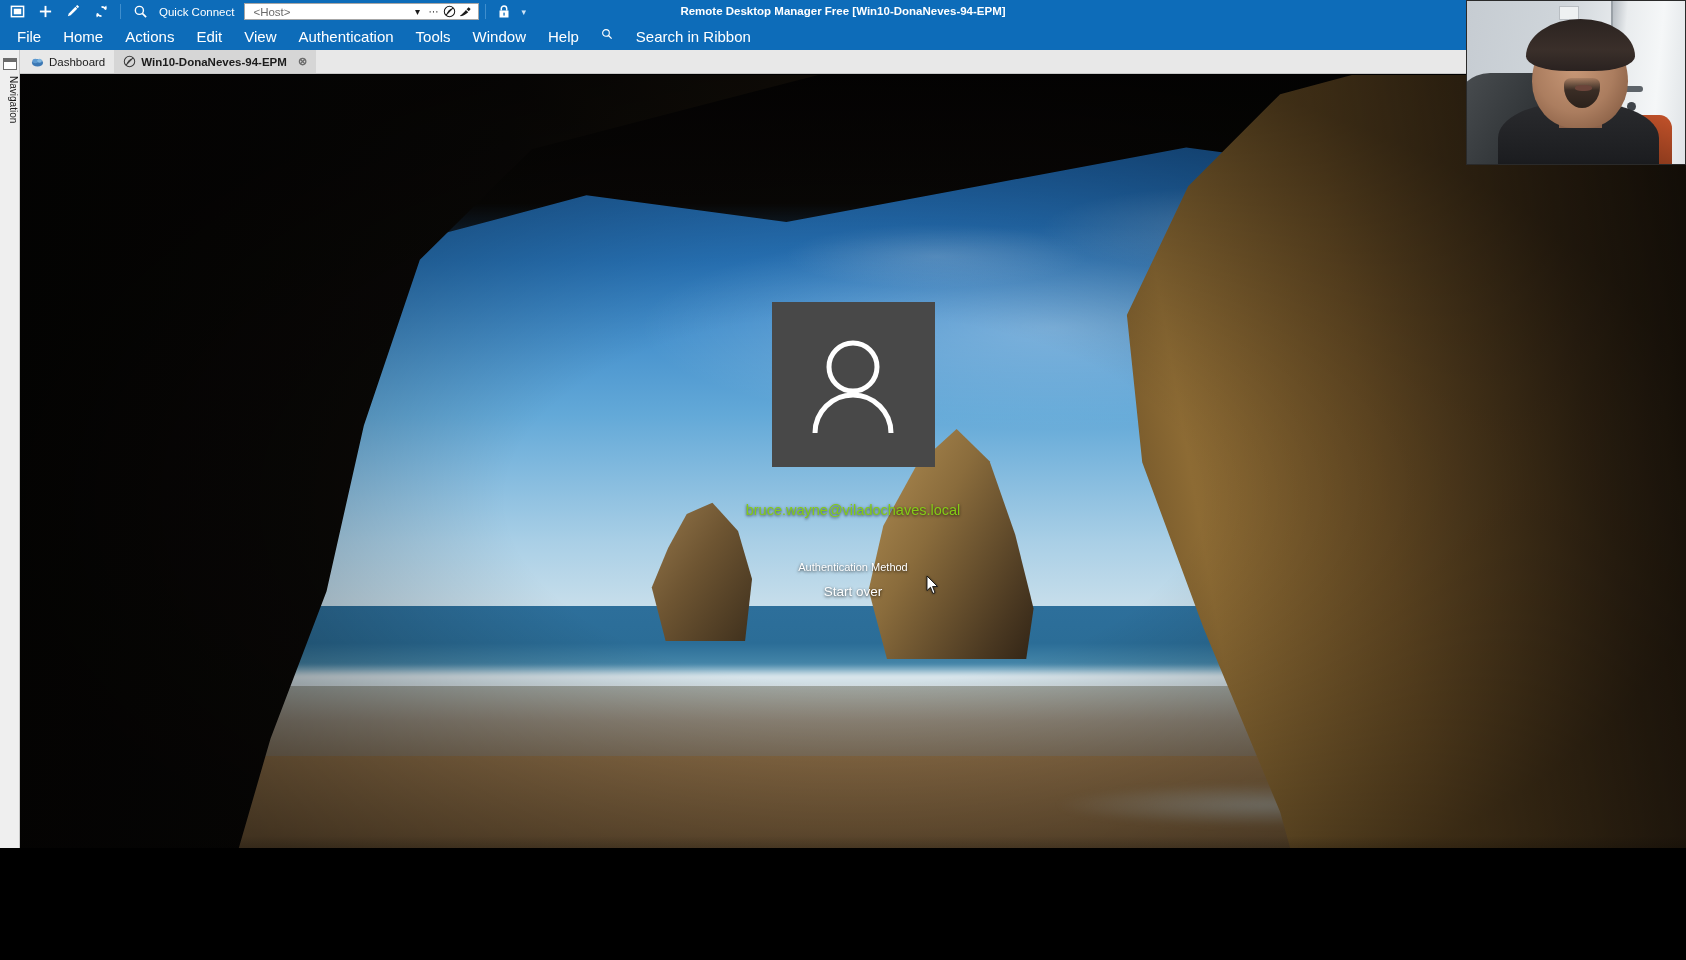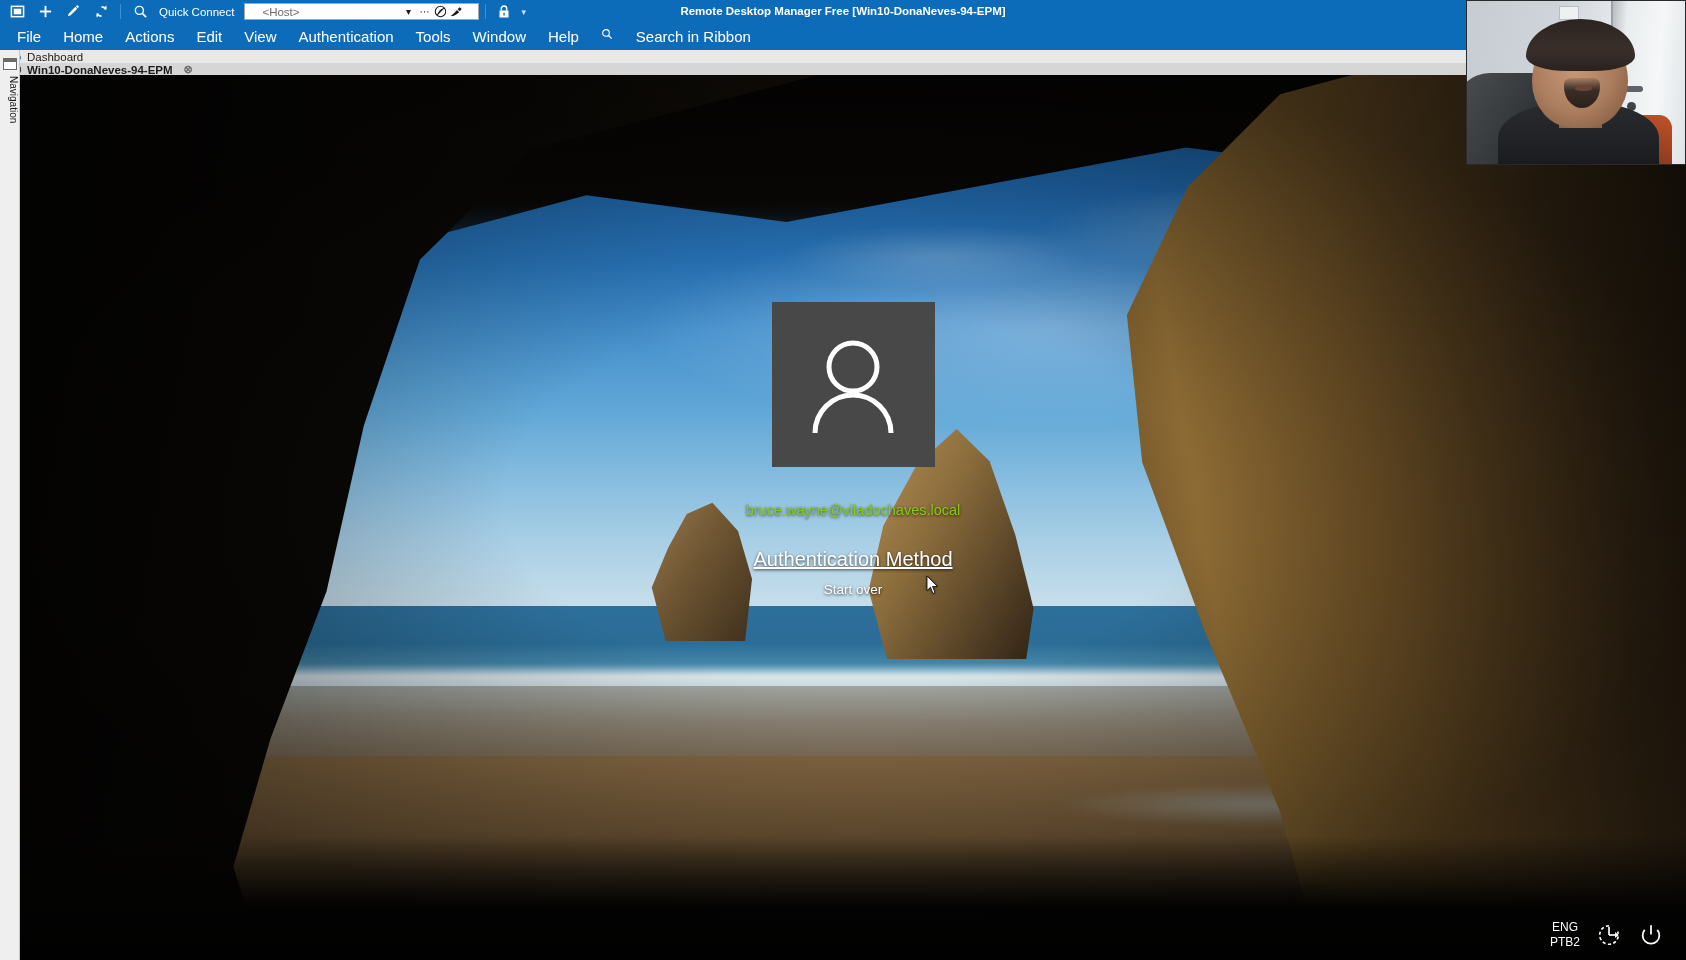--- a/index.html
+++ b/index.html
@@ -1,38 +1,38 @@
 <!DOCTYPE html>
 <html><head>
 <meta charset="utf-8">
 <style>
   * { box-sizing: border-box; margin: 0; padding: 0; }
   html, body {
     width: 1686px; height: 960px; overflow: hidden;
     font-family: "Liberation Sans", sans-serif;
     background: #000;
   }
-  #app { position: relative; width: 1686px; height: 960px; overflow: hidden; }
+  #app { position: relative; width: 1686px; height: 848px; overflow: hidden; }
 
   
   .titlebar {
     position: absolute; top: 0; left: 0; width: 1686px; height: 23px;
     background: #0d6cb9; display: flex; align-items: center;
   }
   .qa-toolbar { display: flex; align-items: center; height: 23px; padding-left: 4px; gap: 2px; }
   .qa-btn {
     width: 26px; height: 21px; display: flex; align-items: center; justify-content: center;
     color: #fff;
   }
   .qa-btn svg { display: block; }
   .qa-sep { width: 1px; height: 15px; background: #3f8ecd; margin: 0 4px; }
   .qc-label { color: #fff; font-size: 11.5px; margin: 0 8px 0 4px; white-space: nowrap; }
   .qc-box {
     width: 235px; height: 17px; background: #fff; border: 1px solid #a6a6a6;
-    display: flex; align-items: center; padding: 0 14px; position: relative;
+    display: flex; align-items: center; padding: 0 5px; position: relative;
   }
   .qc-input { flex: 1; font-size: 11.5px; color: #6b6b6b; padding-left: 3px; }
   .qc-icon { width: 16px; height: 15px; display: flex; align-items: center; justify-content: center; color: #1b1b1b; font-size: 10px; }
   .qc-iconsvg svg { display: block; }
   .lock-btn { width: 24px; height: 21px; display: flex; align-items: center; justify-content: center; }
   .tb-caret { color: #cfe3f5; font-size: 9px; padding: 0 6px 0 3px; }
   .win-title {
     position: absolute; left: 0; right: 0; text-align: center;
     color: #fff; font-size: 11.5px; font-weight: bold; line-height: 23px;
     pointer-events: none;
@@ -46,21 +46,21 @@
   .menu-item {
     color: #fff; font-size: 15px; padding: 4px 11px; white-space: nowrap;
   }
   .menu-item.search { display: flex; gap: 23px; }
   .menu-item.search svg { display: block; }
 
   
   .tabstrip {
     position: absolute; top: 50px; left: 0; width: 1686px; height: 24px;
     background: #e8e8e8; border-bottom: 1px solid #c8c8c8;
-    display: flex; align-items: stretch; flex-direction: column;
+    display: flex; align-items: stretch;
   }
   .tabstrip-pad { width: 22px; }
   .tab {
     display: flex; align-items: center; gap: 5px; padding: 0 9px;
     font-size: 11.5px; color: #1b1b1b; background: #e8e8e8; cursor: default;
   }
   .tab.active { background: #d6d6d6; font-weight: bold; }
   .tab .tab-close { margin-left: 6px; color: #6b6b6b; font-size: 11px; }
   .tab-icon { display: flex; align-items: center; }
 
@@ -164,23 +164,22 @@
   .avatar {
     width: 163px; height: 165px; background: #484848;
     margin-top: 227px; display: flex; align-items: center; justify-content: center;
   }
   .avatar svg { display: block; }
   .username {
     margin-top: 35px; color: #84cc16; font-size: 14.5px;
     text-shadow: 0 1px 3px rgba(0,0,0,0.75); white-space: nowrap;
   }
   .auth-label {
-    margin-top: 30px; color: #fff; font-size: 20px;
+    margin-top: 43px; color: #fff; font-size: 11px;
     text-shadow: 0 1px 3px rgba(0,0,0,0.75);
-    text-decoration: underline;
   }
   .auth-row { margin-top: 11px; display: flex; align-items: center; }
   .auth-select {
     width: 232px; height: 28px; background: #1277d1; border: 1px solid #7fb4e0;
     display: flex; align-items: center; justify-content: space-between;
     padding: 0 9px 0 11px; color: #fff; font-size: 14px;
   }
   .auth-select .chev { font-size: 11px; color: #eaf3fb; }
   .auth-go {
     width: 36px; height: 28px; margin-left: 1px;

